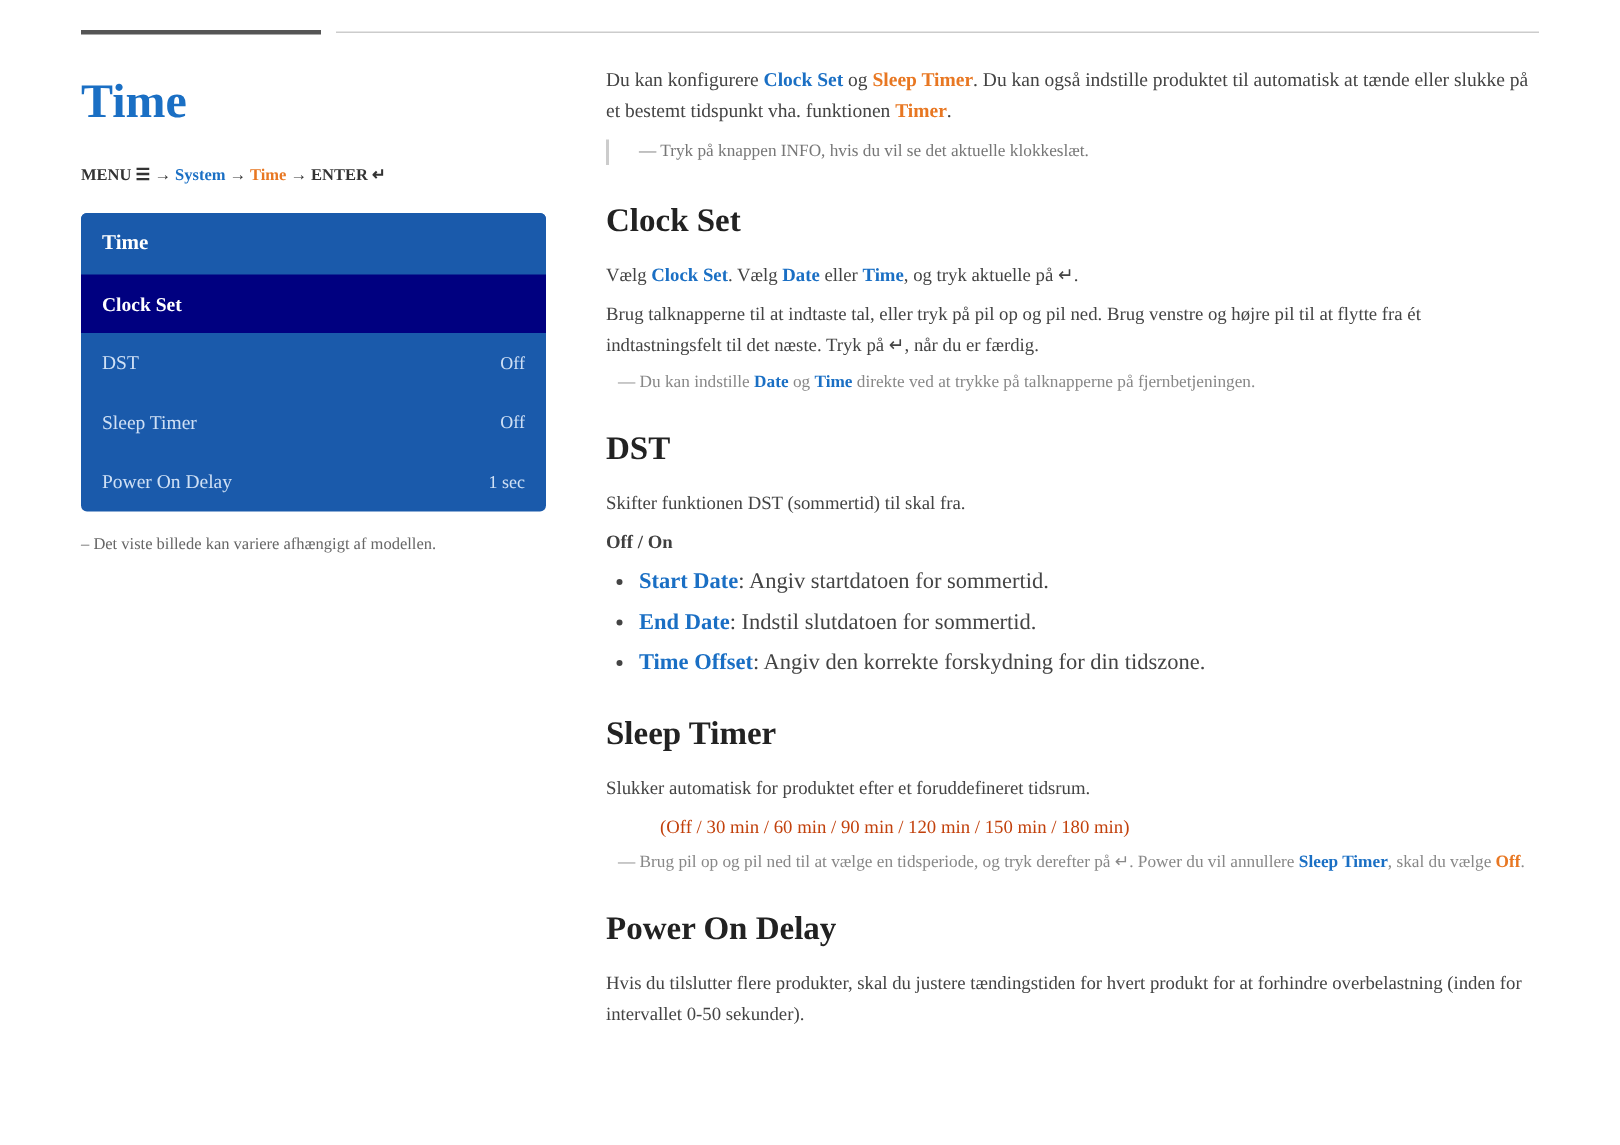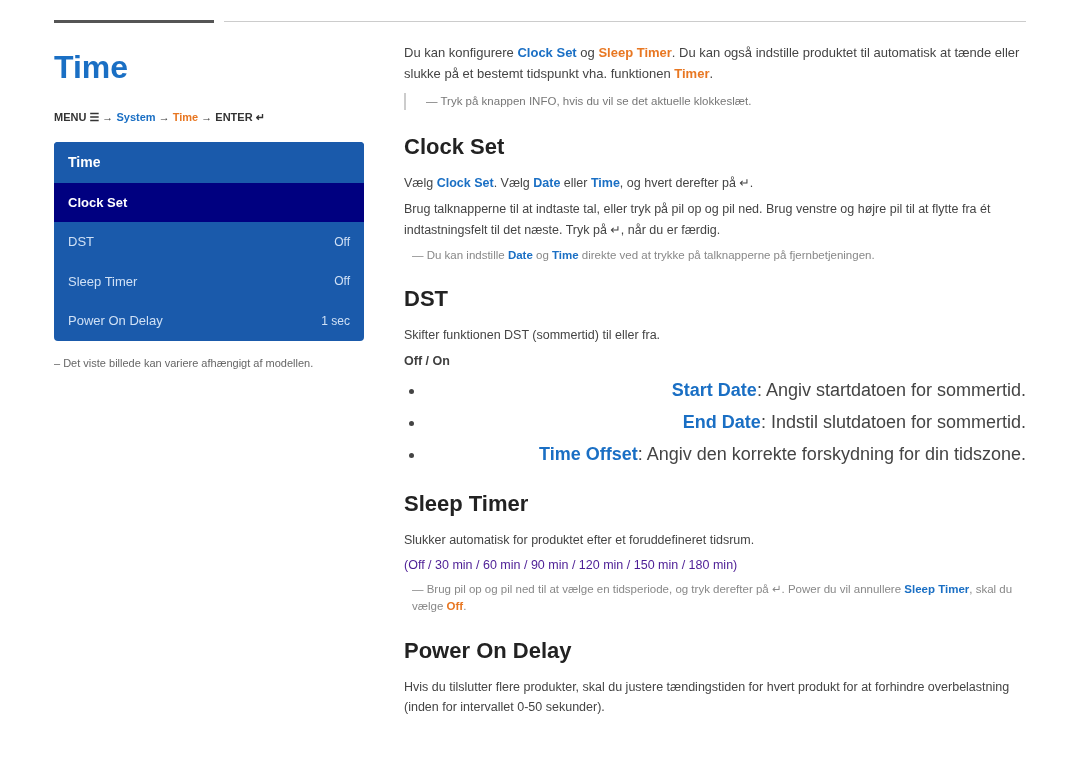--- a/index.html
+++ b/index.html
@@ -36,20 +36,21 @@
       height: 1px;
       background: #ccc;
       margin-left: 10px;
     }
 
     
     .main-layout {
       display: flex;
       padding: 10px 54px 30px 54px;
       gap: 30px;
+      font-family: Liberation Serif, serif;
     }
 
     
     .left-panel {
       width: 310px;
       flex-shrink: 0;
     }
 
     .page-title {
       font-size: 32px;
@@ -158,41 +159,41 @@
       font-size: 12.5px;
       margin-bottom: 6px;
     }
 
     .bullet-list {
       list-style: disc;
       padding-left: 22px;
       margin-bottom: 8px;
     }
     .bullet-list li {
-      font-size: 18px;
+      font-size: 15px;
       color: #444;
       margin-bottom: 3px;
       line-height: 1.6;
-      text-align: right;
     }
     .bullet-list li .highlight-blue { color: #1a6fc4; font-weight: bold; }
 
     .note-small {
       font-size: 11.5px;
       color: #888;
       margin-bottom: 6px;
       padding-left: 8px;
     }
     .note-small .highlight-blue { color: #1a6fc4; font-weight: bold; }
     .note-small .highlight-orange { color: #e87722; font-weight: bold; }
 
     .sleep-options {
-      color: #4c1d95;
+      color: #c2410c;
       font-size: 12.5px;
       margin-bottom: 6px;
+      margin-left: 36px;
     }
   </style>
 </head>
 <body>
 
 <div class="page-container">
 
   <div class="top-divider-row">
     <div class="divider-left"></div>
     <div class="divider-right"></div>
@@ -234,29 +235,29 @@
 
     <div class="right-content">
 
       <p class="intro-text">
         <span>Du kan konfigurere </span><span class="highlight-blue">Clock Set</span><span> og </span><span class="highlight-orange">Sleep Timer</span><span>. Du kan også indstille produktet til automatisk at tænde eller slukke på et bestemt tidspunkt vha. funktionen </span><span class="highlight-orange">Timer</span><span>.</span>
       </p>
       <div class="note-text">― Tryk på knappen INFO, hvis du vil se det aktuelle klokkeslæt.</div>
 
       <div class="section-title">Clock Set</div>
       <p class="section-body">
-        <span>Vælg </span><span class="highlight-blue">Clock Set</span><span>. Vælg </span><span class="highlight-blue">Date</span><span> eller </span><span class="highlight-blue">Time</span><span>, og hvert derefter på ↵.</span>
+        <span>Vælg </span><span class="highlight-blue">Clock Set</span><span>. Vælg </span><span class="highlight-blue">Date</span><span> eller </span><span class="highlight-blue">Time</span><span>, og tryk aktuelle på ↵.</span>
       </p>
       <p class="section-body">Brug talknapperne til at indtaste tal, eller tryk på pil op og pil ned. Brug venstre og højre pil til at flytte fra ét indtastningsfelt til det næste. Tryk på ↵, når du er færdig.</p>
       <div class="note-small">
         <span>― Du kan indstille </span><span class="highlight-blue">Date</span><span> og </span><span class="highlight-blue">Time</span><span> direkte ved at trykke på talknapperne på fjernbetjeningen.</span>
       </div>
 
       <div class="section-title">DST</div>
-      <p class="section-body">Skifter funktionen DST (sommertid) til eller fra.</p>
+      <p class="section-body">Skifter funktionen DST (sommertid) til skal fra.</p>
       <div class="status-options">Off / On</div>
       <ul class="bullet-list">
         <li><span class="highlight-blue">Start Date</span><span>: Angiv startdatoen for sommertid.</span></li>
         <li><span class="highlight-blue">End Date</span><span>: Indstil slutdatoen for sommertid.</span></li>
         <li><span class="highlight-blue">Time Offset</span><span>: Angiv den korrekte forskydning for din tidszone.</span></li>
       </ul>
 
       <div class="section-title">Sleep Timer</div>
       <p class="section-body">Slukker automatisk for produktet efter et foruddefineret tidsrum.</p>
       <div class="sleep-options">(Off / 30 min / 60 min / 90 min / 120 min / 150 min / 180 min)</div>

